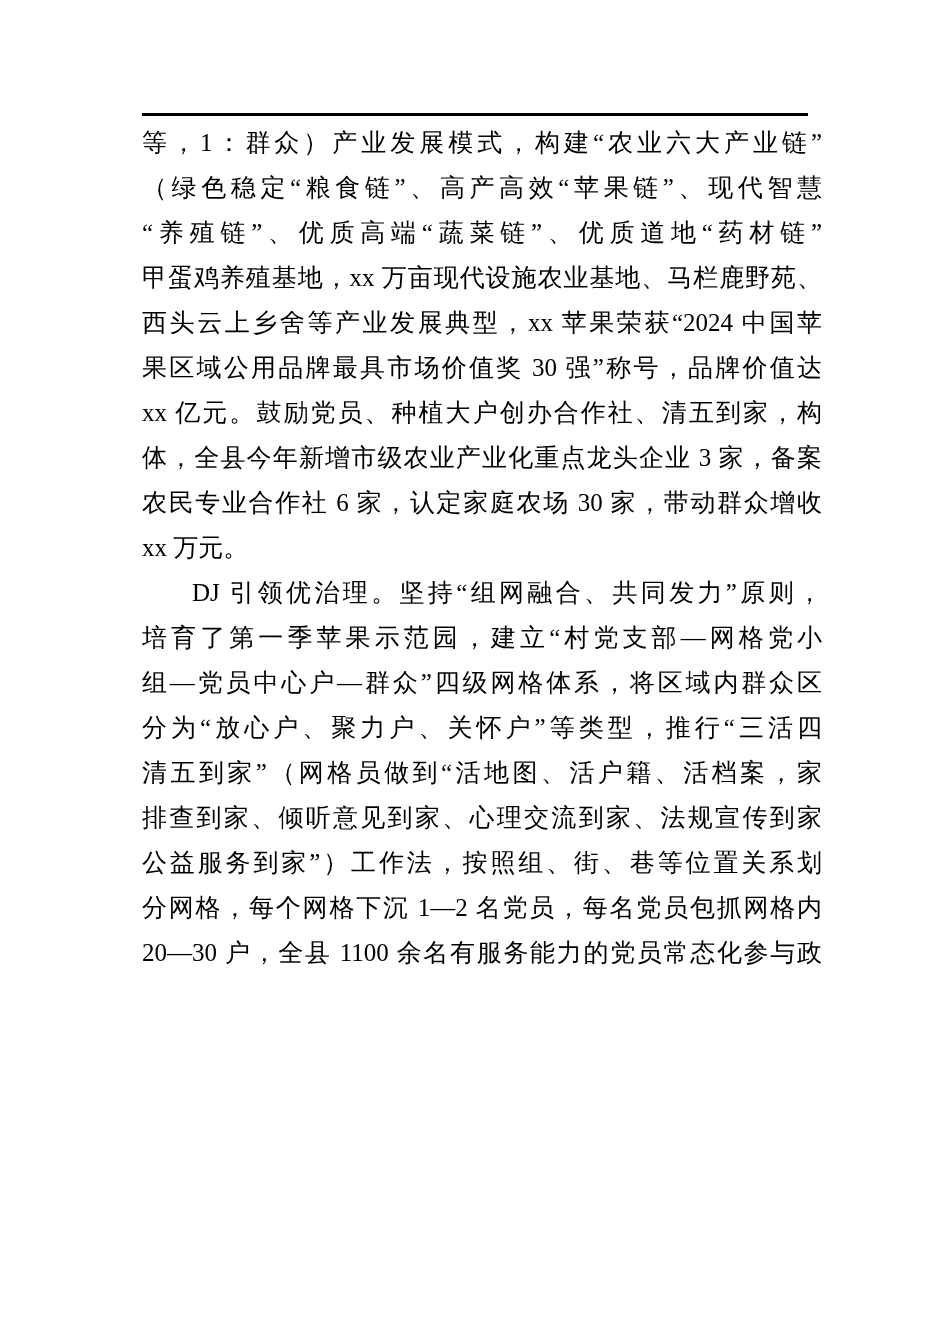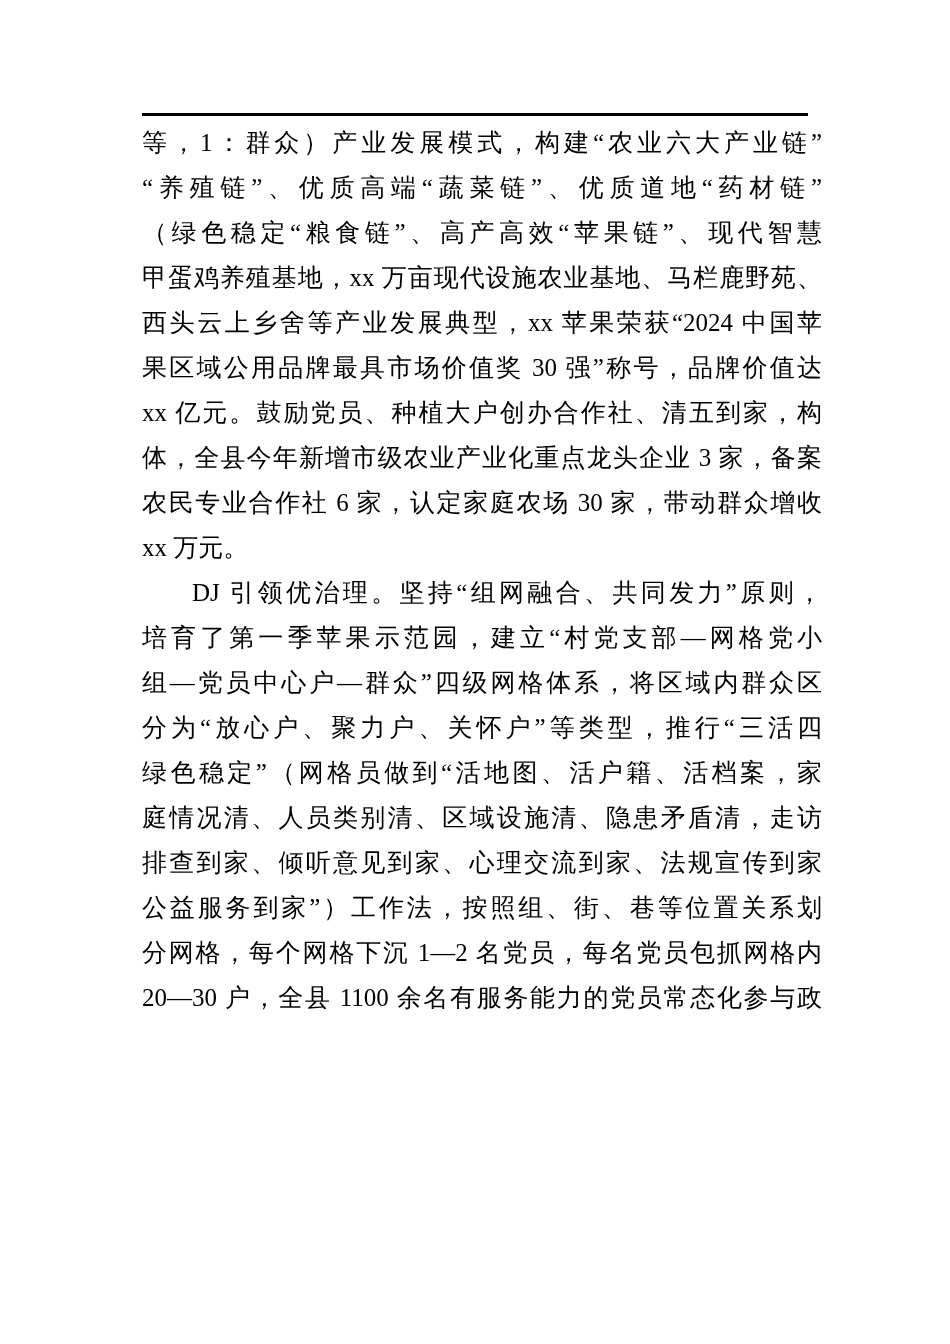--- a/index.html
+++ b/index.html
@@ -50,34 +50,33 @@
   }
 </style>
 </head>
 <body>
 
 <div class="page">
   <div class="content">
     <div class="header-rule"></div>
     <div class="doc-body">
       <div class="tline">等，1：群众）产业发展模式，构建“农业六大产业链”</div>
+      <div class="tline">（绿色稳定“粮食链”、高产高效“苹果链”、现代智慧</div>
       <div class="tline">“养殖链”、优质高端“蔬菜链”、优质道地“药材链”</div>
-      <div class="tline">（绿色稳定“粮食链”、高产高效“苹果链”、现代智慧</div>
       <div class="tline">甲蛋鸡养殖基地，xx 万亩现代设施农业基地、马栏鹿野苑、</div>
       <div class="tline">西头云上乡舍等产业发展典型，xx 苹果荣获“2024 中国苹</div>
       <div class="tline">果区域公用品牌最具市场价值奖 30 强”称号，品牌价值达</div>
       <div class="tline">xx 亿元。鼓励党员、种植大户创办合作社、清五到家，构</div>
       <div class="tline">体，全县今年新增市级农业产业化重点龙头企业 3 家，备案</div>
       <div class="tline">农民专业合作社 6 家，认定家庭农场 30 家，带动群众增收</div>
       <div class="tline para-end">xx 万元。</div>
       <div class="tline indent">DJ 引领优治理。坚持“组网融合、共同发力”原则，</div>
       <div class="tline">培育了第一季苹果示范园，建立“村党支部—网格党小</div>
       <div class="tline">组—党员中心户—群众”四级网格体系，将区域内群众区</div>
       <div class="tline">分为“放心户、聚力户、关怀户”等类型，推行“三活四</div>
-      <div class="tline">绿色稳定”（网格员做到“活地图、活户籍、活档案，家</div>
-      <div class="tline">庭情况清、人员类别清、区域设施清、隐患矛盾清，走访</div>
+      <div class="tline">清五到家”（网格员做到“活地图、活户籍、活档案，家</div>
       <div class="tline">排查到家、倾听意见到家、心理交流到家、法规宣传到家</div>
       <div class="tline">公益服务到家”）工作法，按照组、街、巷等位置关系划</div>
       <div class="tline">分网格，每个网格下沉 1—2 名党员，每名党员包抓网格内</div>
       <div class="tline">20—30 户，全县 1100 余名有服务能力的党员常态化参与政</div>
     </div>
   </div>
 </div>
 
 </body></html>

